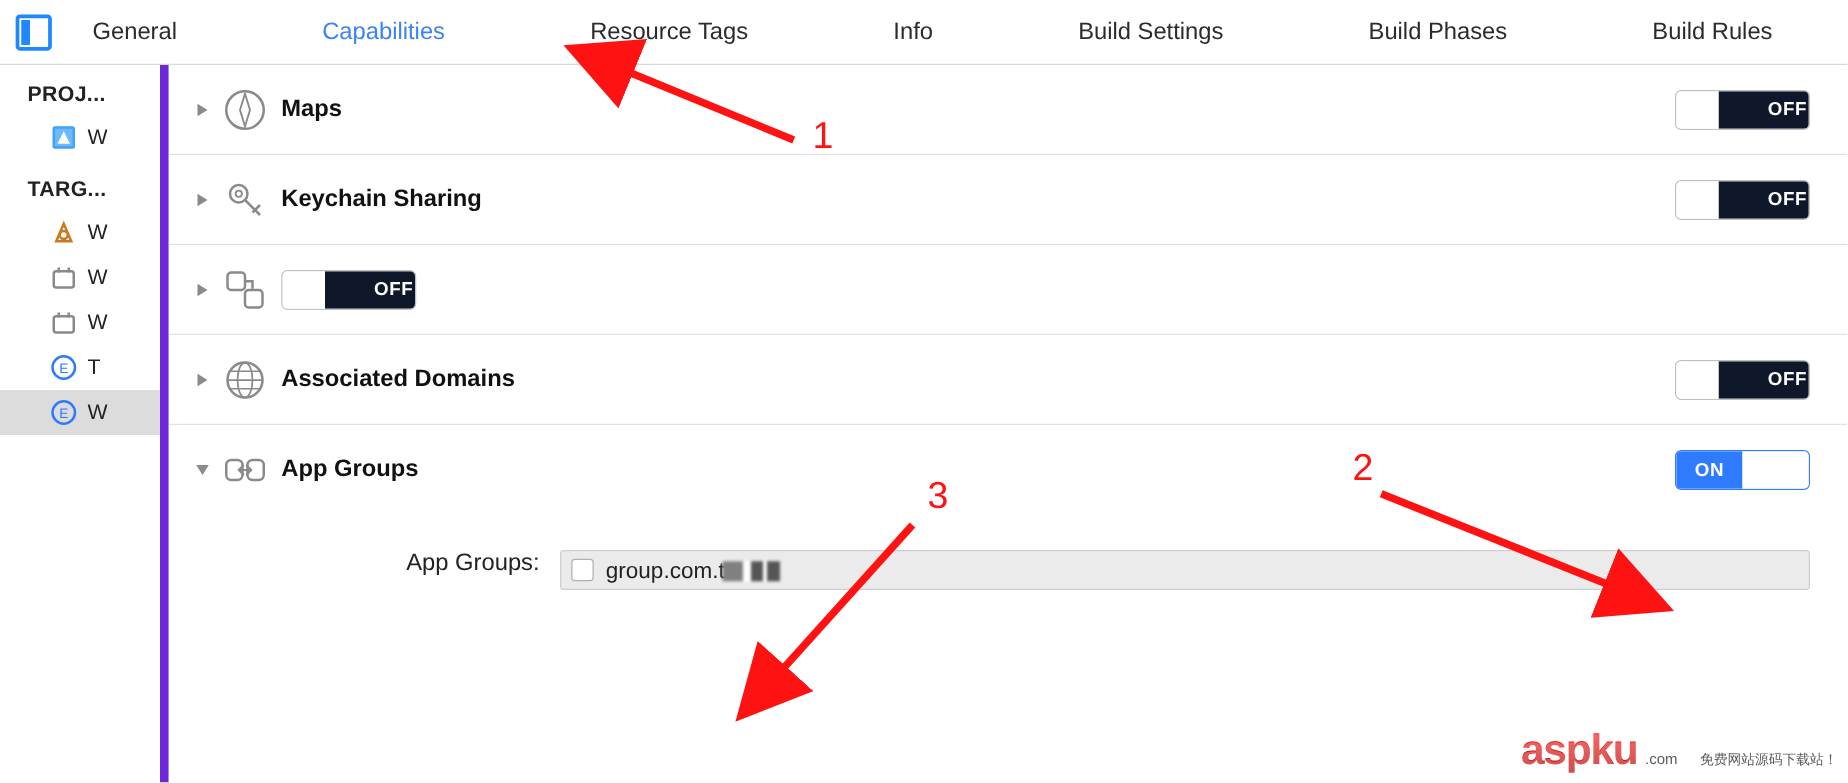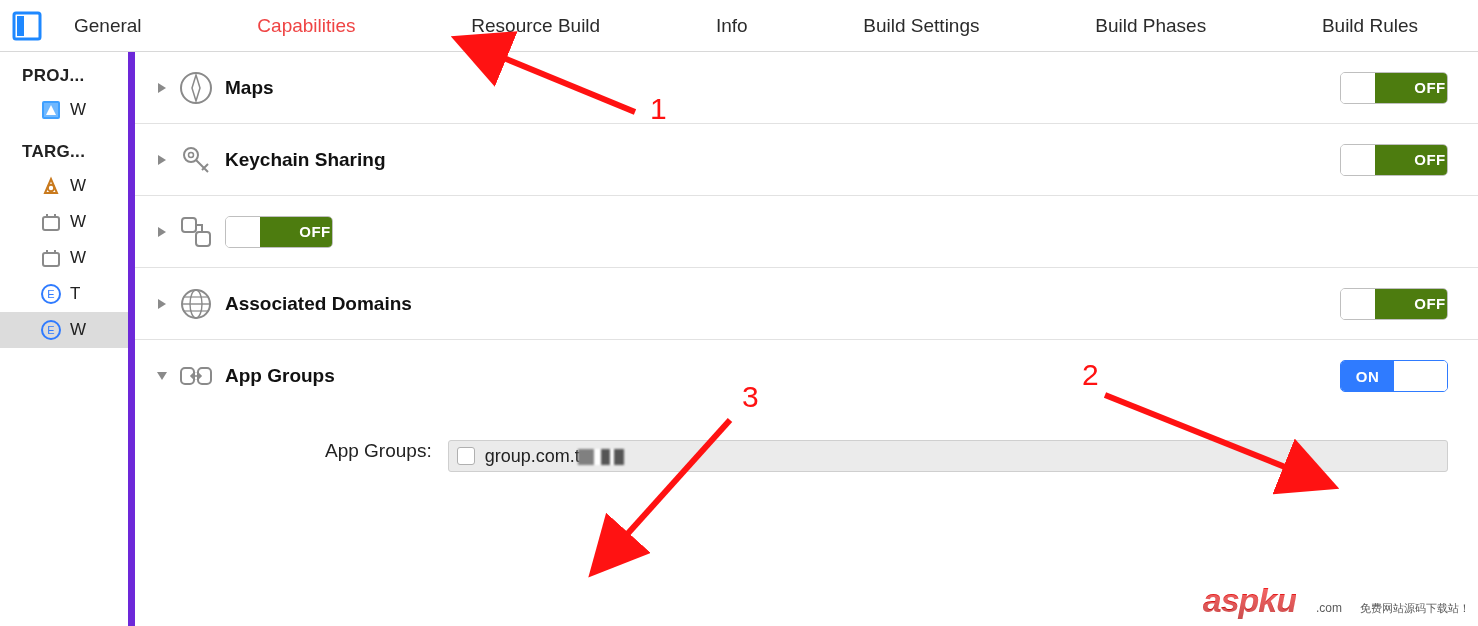--- a/index.html
+++ b/index.html
@@ -36,21 +36,21 @@
     padding-right: 60px;
     gap: 20px;
   }
   .tabbar .tab {
     font-size: 19px;
     font-weight: 400;
     color: #2b2b2b;
     cursor: pointer;
     white-space: nowrap;
   }
-  .tabbar .tab.selected { color: #ef4444; }
+  .tabbar .tab.selected { color: #3b82f6; }
 
   
   .sidebar {
     position: absolute;
     left: 0; top: 52px;
     width: 135px; height: 574px;
     border-right: 7px solid #6d28d9;
     background: #fff;
     overflow: hidden;
   }
@@ -122,21 +122,21 @@
     box-shadow: inset 0 1px 1px rgba(0,0,0,.08);
   }
   .toggle .half {
     flex: 1;
     display: flex; align-items:center; justify-content:center;
     font-size: 15px; font-weight: 700;
     letter-spacing: .5px;
     color: #fff;
   }
   .toggle.off .half.left { background: #fff; }
-  .toggle.off .half.right { background: #4d7c0f; padding-left: 38px; }
+  .toggle.off .half.right { background: #0f172a; padding-left: 38px; }
   .toggle.on  { border-color:#2f7bff;text-align:center; }
   .toggle.on  .half.left  { background: #2f7bff; }
   .toggle.on  .half.right { background: #fff; }
 
   
   .appgroups-detail {
     padding: 28px 30px 8px 190px;
     display: flex;
     align-items: flex-start;
     gap: 16px;
@@ -176,43 +176,43 @@
     position:absolute; font-size:30px; font-weight:400;
     color:#ff1212;
     font-family: "Helvetica Neue", Arial, sans-serif;
   }
   .watermark {
     position:absolute; right:8px; bottom:6px;
     display:flex; align-items:baseline; gap:2px;
     pointer-events:none;
   }
   .watermark .wm1 {
-    font-size:34px; font-weight:800; font-style:italic;
+    font-size:34px; font-weight:800; 
     letter-spacing:-1px;
     background: linear-gradient(#ff2a2a,#b30000);
     -webkit-background-clip:text; background-clip:text; color:transparent;
     text-shadow: 0 1px 0 rgba(255,255,255,.3);
   }
-  .watermark .wm2 { font-size:12px; color:#5b5b5b; margin-left:18px; }
+  .watermark .wm2 { font-size:12px; color:#5b5b5b; margin-left:4px; }
   .watermark .wm3 { font-size:11px; color:#5b5b5b; margin-left:16px; }
 </style>
 </head>
 <body>
 
 <div class="tabbar">
   <div class="proj-btn">
     <svg width="30" height="30" viewBox="0 0 30 30">
       <rect x="2" y="2" width="26" height="26" rx="2" fill="none" stroke="#1e88ff" stroke-width="3"></rect>
       <rect x="5" y="5" width="7" height="20" fill="#1e88ff"></rect>
     </svg>
   </div>
   <div class="tabs">
     <span class="tab">General</span>
     <span class="tab selected">Capabilities</span>
-    <span class="tab">Resource Build</span>
+    <span class="tab">Resource Tags</span>
     <span class="tab">Info</span>
     <span class="tab">Build Settings</span>
     <span class="tab">Build Phases</span>
     <span class="tab">Build Rules</span>
   </div>
 </div>
 
 <div class="sidebar">
   <div class="heading">PROJ...</div>
 

